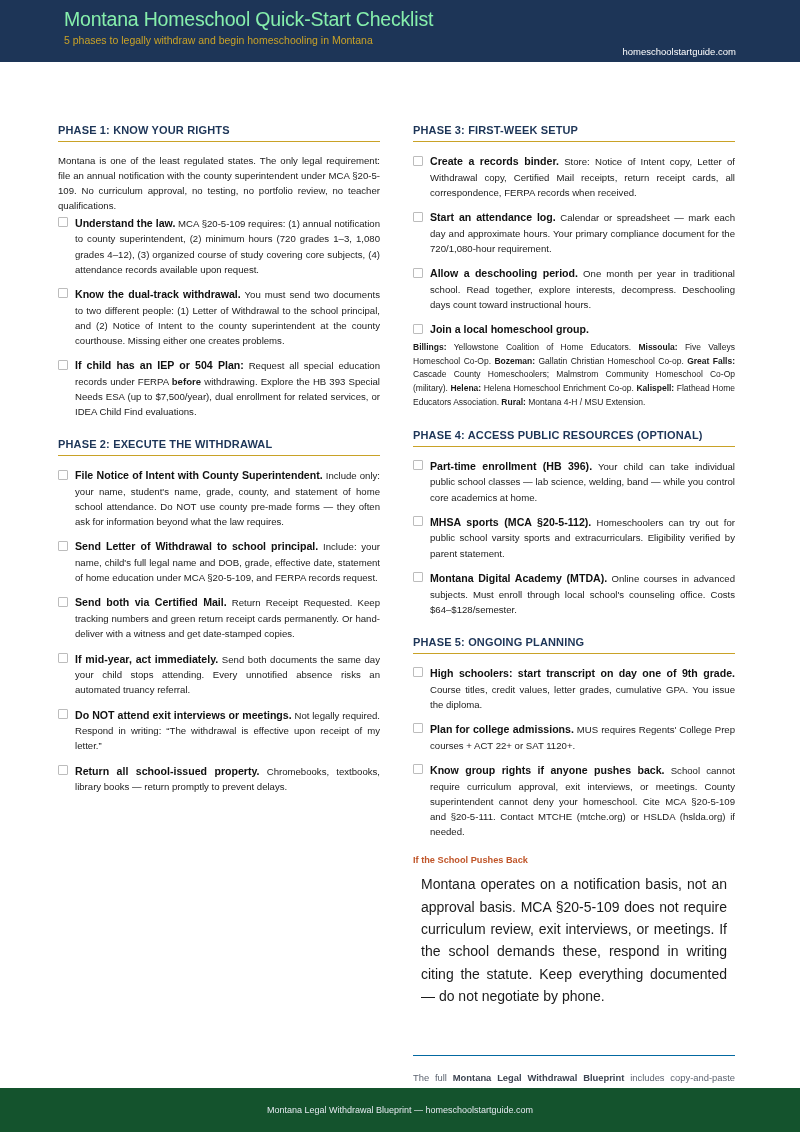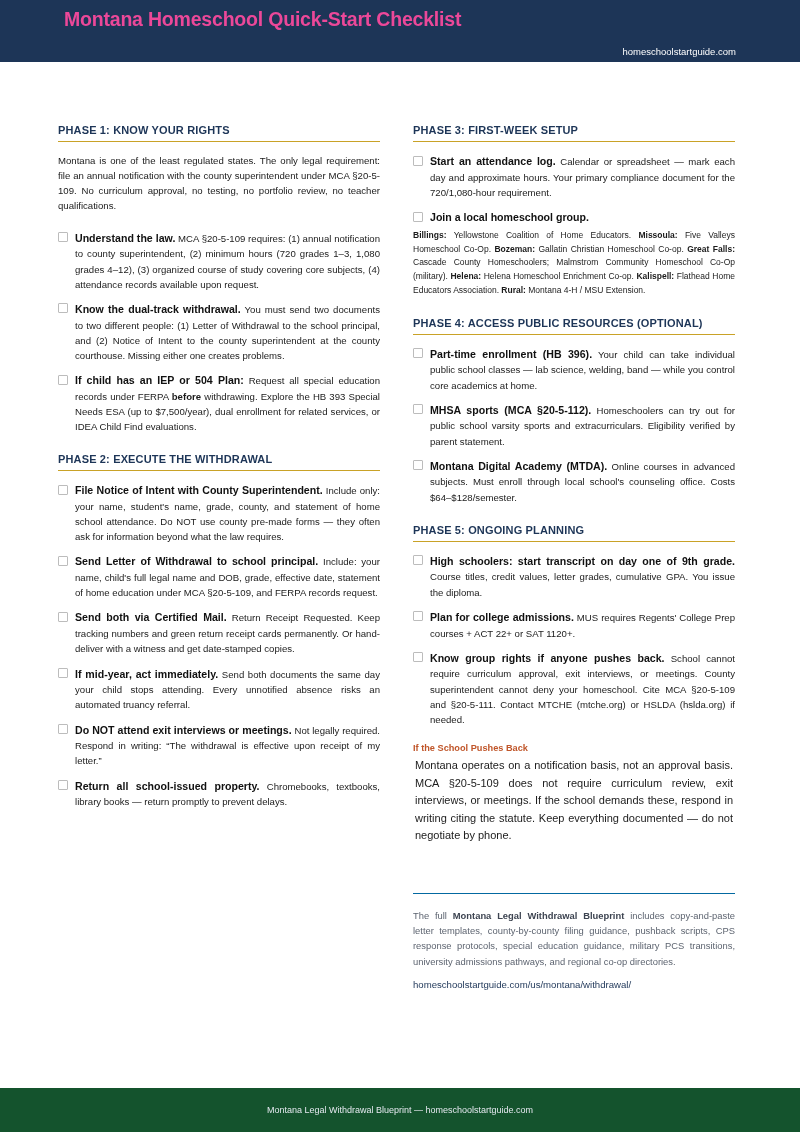--- a/index.html
+++ b/index.html
@@ -33,22 +33,22 @@
     position: relative;
     height: 62px;
     padding: 0 64px;
     box-sizing: border-box;
   }
   .header-title {
     position: absolute;
     left: 64px;
     top: 8px;
     font-size: 19.5px;
-    font-weight: bold;
-    color: #ec4899;
+    font-weight: normal;
+    color: #86efac;
     letter-spacing: -0.2px;
     line-height: 1.2;
   }
   .header-sub {
     position: absolute;
     left: 64px;
     top: 34px;
     font-size: 10.5px;
     color: #c9a227;
     line-height: 1.2;
@@ -94,21 +94,21 @@
   .phase-rule {
     height: 0;
     border-top: 1.6px solid #c9a227;
     margin: 0 0 11px 0;
   }
   .phase-block { margin-bottom: 19px; }
   .phase-block.tight { margin-bottom: 16px; }
 
   
   p.intro {
-    margin: 0 0 16px 0;
+    margin: 0 0 1px 0;
     font-size: 9.6px;
     line-height: 1.58;
     text-align: justify;
     color: #1b1b1b;
   }
 
   
   .check-item {
     position: relative;
     padding-left: 17px;
@@ -151,25 +151,25 @@
   .callout {
     margin-top: 14px;
   }
   .callout-title {
     font-size: 9.2px;
     font-weight: bold;
     color: #c0562a;
     margin: 0 0 4px 0;
   }
   .callout-body {
-    font-size: 11px;
+    font-size: 14px;
     line-height: 1.6;
     text-align: justify;
     color: #1b1b1b;
-    margin: 2px;
+    margin: 8px;
   }
 
   
   .promo {
     margin-top: 48px;
     border-top: 1px solid #0369a1;
     padding-top: 14px;
   }
   .promo-body {
     font-size: 9.4px;
@@ -207,20 +207,21 @@
   }
 </style>
 </head>
 <body>
 
 <div class="page">
 
   <div class="header">
     <div class="header-inner">
       <div class="header-title">Montana Homeschool Quick-Start Checklist</div>
+      <div class="header-sub">5 phases to legally withdraw and begin homeschooling in Montana</div>
       <div class="header-site">homeschoolstartguide.com</div>
     </div>
   </div>
 
   <div class="content">
     <div class="columns">
 
       <div class="col">
 
         <div class="phase-block">
@@ -267,21 +268,27 @@
 
       </div>
 
       <div class="col">
 
         <div class="phase-block">
           <div class="phase-head">PHASE 3: FIRST-WEEK SETUP</div>
           <div class="phase-rule"></div>
 
           <div class="check-item">
+            <span class="chk"></span><span class="lead">Create a records binder.</span><span> Store: Notice of Intent copy, Letter of Withdrawal copy, Certified Mail receipts, return receipt cards, all correspondence, FERPA records when received.</span>
+          </div>
+          <div class="check-item">
             <span class="chk"></span><span class="lead">Start an attendance log.</span><span> Calendar or spreadsheet — mark each day and approximate hours.  Your primary compliance document for the 720/1,080-hour requirement.</span>
+          </div>
+          <div class="check-item">
+            <span class="chk"></span><span class="lead">Allow a deschooling period.</span><span> One month per year in traditional school.  Read together, explore interests, decompress.  Deschooling days count toward instructional hours.</span>
           </div>
           <div class="check-item" style="margin-bottom:3px;">
             <span class="chk"></span><span class="lead">Join a local homeschool group.</span><span></span>
           </div>
 
           <p class="group-list"><b>Billings:</b><span> Yellowstone Coalition of Home Educators. </span><b>Missoula:</b><span> Five Valleys Homeschool Co-Op. </span><b>Bozeman:</b><span> Gallatin Christian Homeschool Co-op. </span><b>Great Falls:</b><span> Cascade County Homeschoolers; Malmstrom Community Homeschool Co-Op (military). </span><b>Helena:</b><span> Helena Homeschool Enrichment Co-op. </span><b>Kalispell:</b><span> Flathead Home Educators Association. </span><b>Rural:</b><span> Montana 4-H / MSU Extension.</span></p>
         </div>
 
         <div class="phase-block">
           <div class="phase-head">PHASE 4: ACCESS PUBLIC RESOURCES (OPTIONAL)</div>

